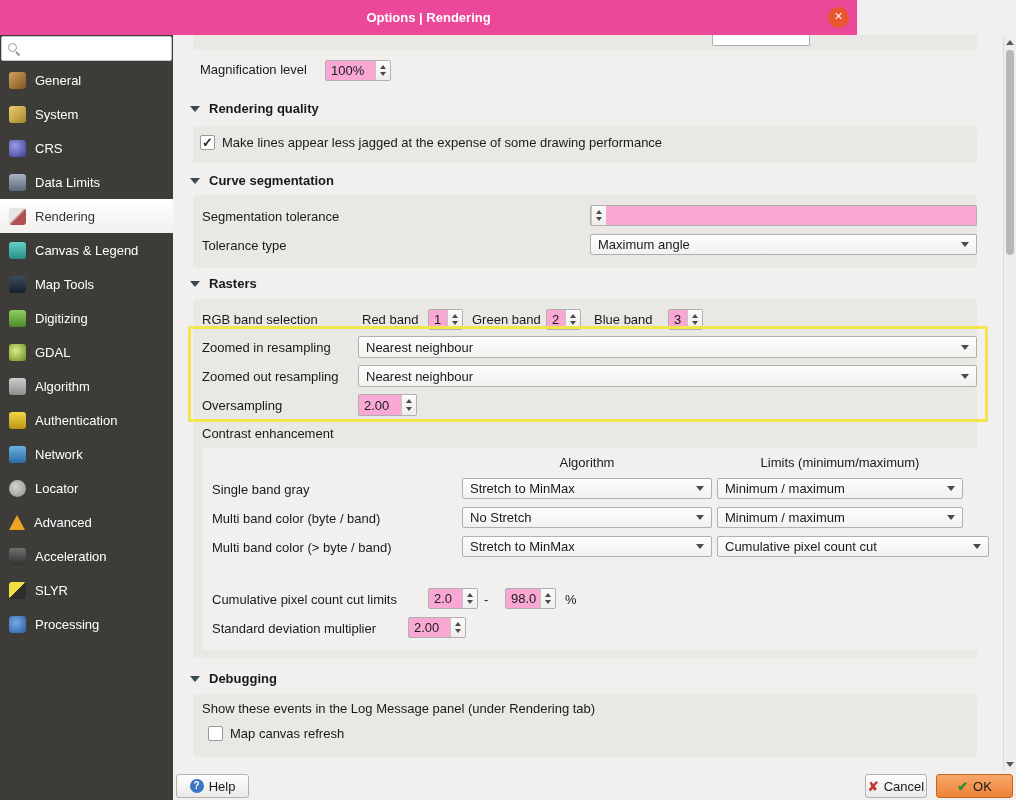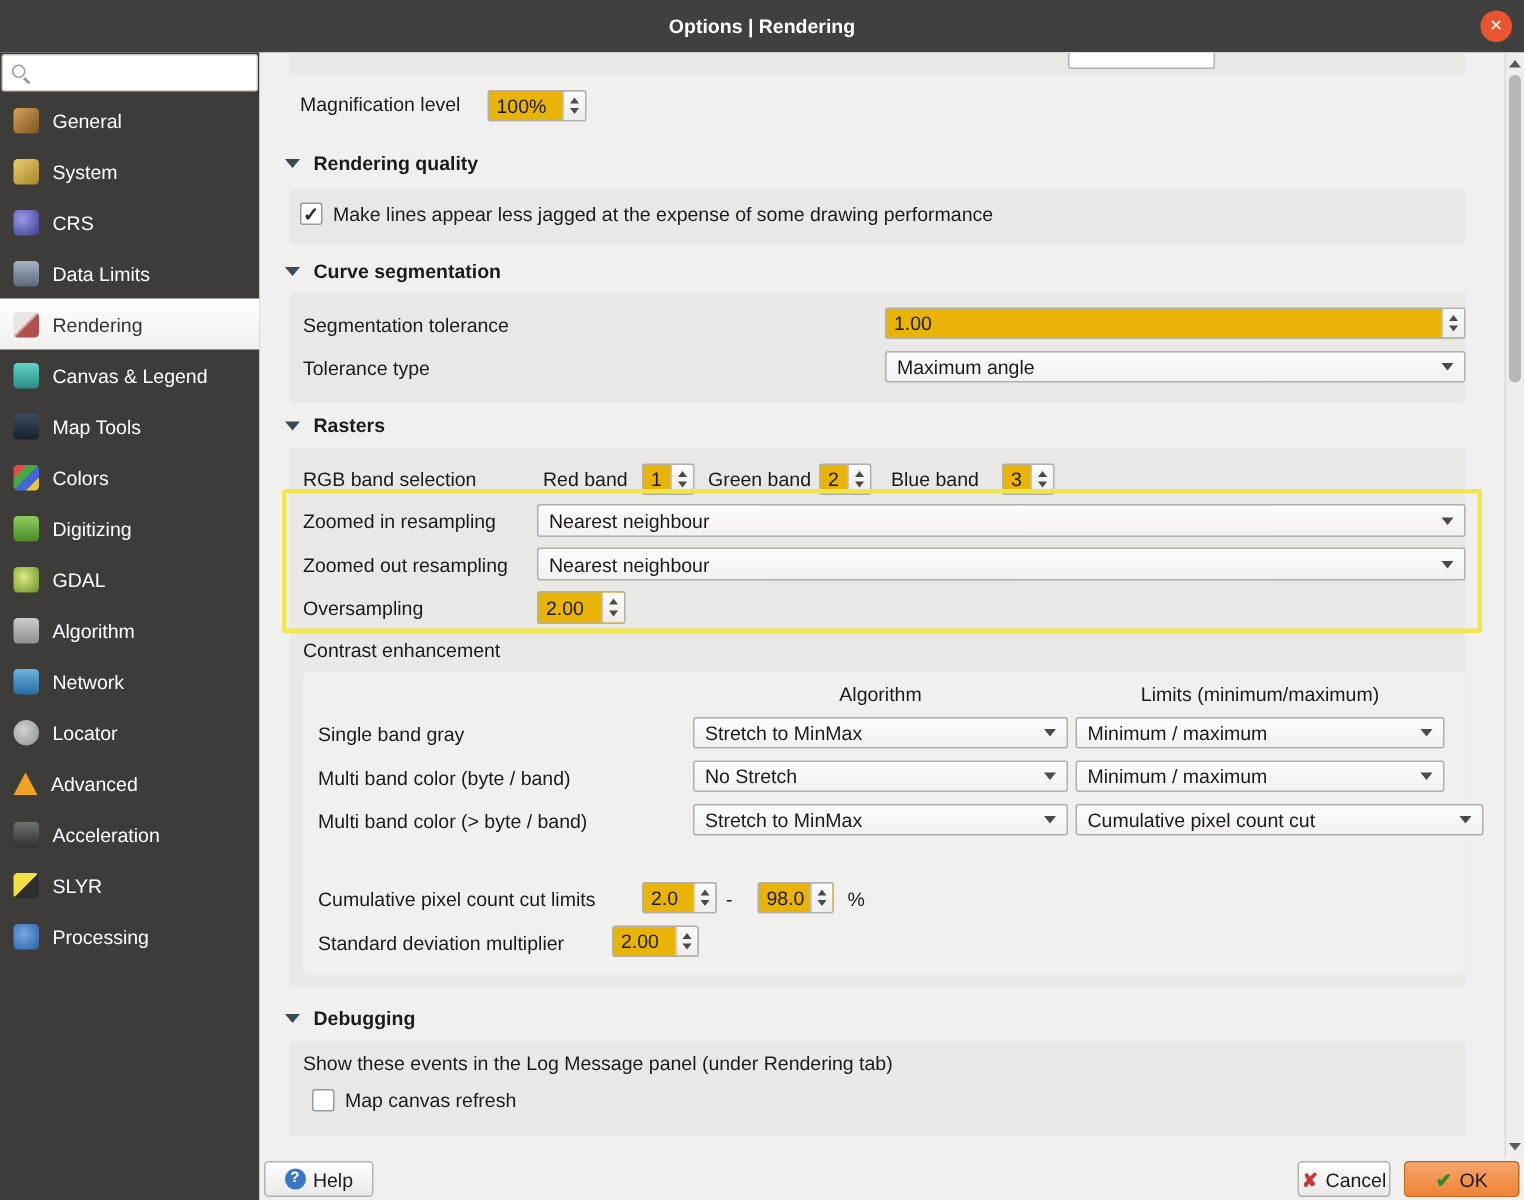--- a/index.html
+++ b/index.html
@@ -1,20 +1,20 @@
 <!DOCTYPE html>
 <html><head>
 <meta charset="utf-8">
 <style>
   *{margin:0;padding:0;box-sizing:border-box}
   html,body{width:1016px;height:800px}
   body{position:relative;overflow:hidden;background:#f1f0ee;font-family:"Liberation Sans",sans-serif;font-size:13px;color:#1a1a1a}
   .abs{position:absolute}
   
-  .titlebar{position:absolute;left:0;top:0;width:1016px;height:35px;background:#404040}
+  .titlebar{position:absolute;left:0;top:0;width:857px;height:35px;background:#ec4899}
   .title{position:absolute;left:0;top:0;width:100%;line-height:35px;text-align:center;color:#fff;font-weight:bold;font-size:13px}
   .close-btn{position:absolute;right:8px;top:7px;width:21px;height:21px;border-radius:50%;background:#e9552e;color:#fff;font-size:14px;line-height:19px;text-align:center;cursor:pointer}
   
   .sidebar{position:absolute;left:0;top:35px;width:173px;height:765px;background:#3e3c39}
   .search-box{display:flex;align-items:center;margin:1px;height:25px;background:#fff;border:1px solid #c8c8c6;border-radius:2px}
   .search-box input{border:none;outline:none;flex:1;min-width:0;font-size:12px;font-family:inherit;background:transparent}
   .search-icon{position:relative;width:13px;height:13px;margin:0 3px 0 5px;flex:none}
   .search-icon::before{content:"";position:absolute;left:1px;top:1px;width:7px;height:7px;border:1.5px solid #999;border-radius:50%}
   .search-icon::after{content:"";position:absolute;left:9px;top:9px;width:5px;height:2px;background:#999;transform:rotate(45deg);transform-origin:left center}
   .side-list{margin-top:2px}
@@ -45,21 +45,21 @@
   .panel{background:#eae8e5;border-radius:3px}
   .inner-panel{background:#f2f0ee;border-radius:3px}
   .sec-header{display:flex;align-items:center;cursor:pointer}
   .tri-down{width:0;height:0;border-left:5px solid transparent;border-right:5px solid transparent;border-top:6px solid #3a4a52;margin-right:9px}
   .sec-title{font-weight:bold}
   .label{white-space:nowrap}
   .bold{font-weight:normal}
   .combo{display:flex;align-items:center;background:linear-gradient(#fdfdfd,#f2f1ef);border:1px solid #b1b0ae;border-radius:2px;cursor:pointer}
   .combo-text{flex:1;padding-left:7px;overflow:hidden;white-space:nowrap}
   .combo-arrow{width:0;height:0;border-left:4px solid transparent;border-right:4px solid transparent;border-top:5px solid #4a4a4a;margin-right:7px;flex:none}
-  .spin{display:flex;align-items:stretch;background:#eab308;border:1px solid #b1b0ae;border-radius:2px;overflow:hidden}
+  .spin{display:flex;align-items:stretch;background:#f9a8d4;border:1px solid #b1b0ae;border-radius:2px;overflow:hidden}
   .spin-text{flex:1;display:flex;align-items:center;padding-left:5px;white-space:nowrap;overflow:hidden}
   .spin-btns{width:15px;flex:none;border-left:1px solid #c6c5c3;background:linear-gradient(#fbfbfb,#eeedeb);display:flex;flex-direction:column;align-items:center;justify-content:space-evenly;cursor:pointer}
   .arr-up{width:0;height:0;border-left:3.5px solid transparent;border-right:3.5px solid transparent;border-bottom:4.5px solid #4a4a4a}
   .arr-down{width:0;height:0;border-left:3.5px solid transparent;border-right:3.5px solid transparent;border-top:4.5px solid #4a4a4a}
   .cb-row{display:flex;align-items:center;gap:7px}
   .checkbox{width:15px;height:15px;background:#fff;border:1px solid #9a9a98;border-radius:2px;display:flex;align-items:center;justify-content:center;cursor:pointer;flex:none}
   .check{font-size:13px;font-weight:bold;color:#2a2a2a;line-height:1;margin-top:-1px}
   .yellow-box{border:3px solid #f1e64b;border-radius:2px}
   .col-header{text-align:center}
   .partial-spin{background:#fff;border:1px solid #b1b0ae;border-top:none;border-radius:0 0 2px 2px}
@@ -112,34 +112,34 @@
       </div>
     <div class="side-item">
         <span class="ic ic-canvas-legend"></span>
         <span>Canvas &amp; Legend</span>
       </div>
     <div class="side-item">
         <span class="ic ic-map-tools"></span>
         <span>Map Tools</span>
       </div>
     <div class="side-item">
-        <span class="ic ic-colors"></span>
-        <span>Colors</span>
-      </div>
-    <div class="side-item">
         <span class="ic ic-digitizing"></span>
         <span>Digitizing</span>
       </div>
     <div class="side-item">
         <span class="ic ic-gdal"></span>
         <span>GDAL</span>
       </div>
     <div class="side-item">
         <span class="ic ic-variables"></span>
         <span>Algorithm</span>
+      </div>
+    <div class="side-item">
+        <span class="ic ic-authentication"></span>
+        <span>Authentication</span>
       </div>
     <div class="side-item">
         <span class="ic ic-network"></span>
         <span>Network</span>
       </div>
     <div class="side-item">
         <span class="ic ic-locator"></span>
         <span>Locator</span>
       </div>
     <div class="side-item">
@@ -187,21 +187,20 @@
     <span class="label">Make lines appear less jagged at the expense of some drawing performance</span>
   </div>
 
   <div class="abs sec-header" style="left:17px;top:138px">
     <i class="tri-down"></i>
     <span class="sec-title">Curve segmentation</span>
   </div>
   <div class="abs panel" style="left:20px;top:160px;width:784px;height:73px"></div>
   <span class="abs label" style="left:29px;top:174px">Segmentation tolerance</span>
   <div class="abs spin" style="left:417px;top:170px;width:387px;height:21px">
-    <span class="spin-text">1.00</span>
     <span class="spin-btns">
         <i class="arr-up"></i>
         <i class="arr-down"></i>
       </span>
   </div>
   <span class="abs label" style="left:29px;top:203px">Tolerance type</span>
   <div class="abs combo" style="left:417px;top:199px;width:387px;height:21px">
     <span class="combo-text">Maximum angle</span>
     <i class="combo-arrow"></i>
   </div>

